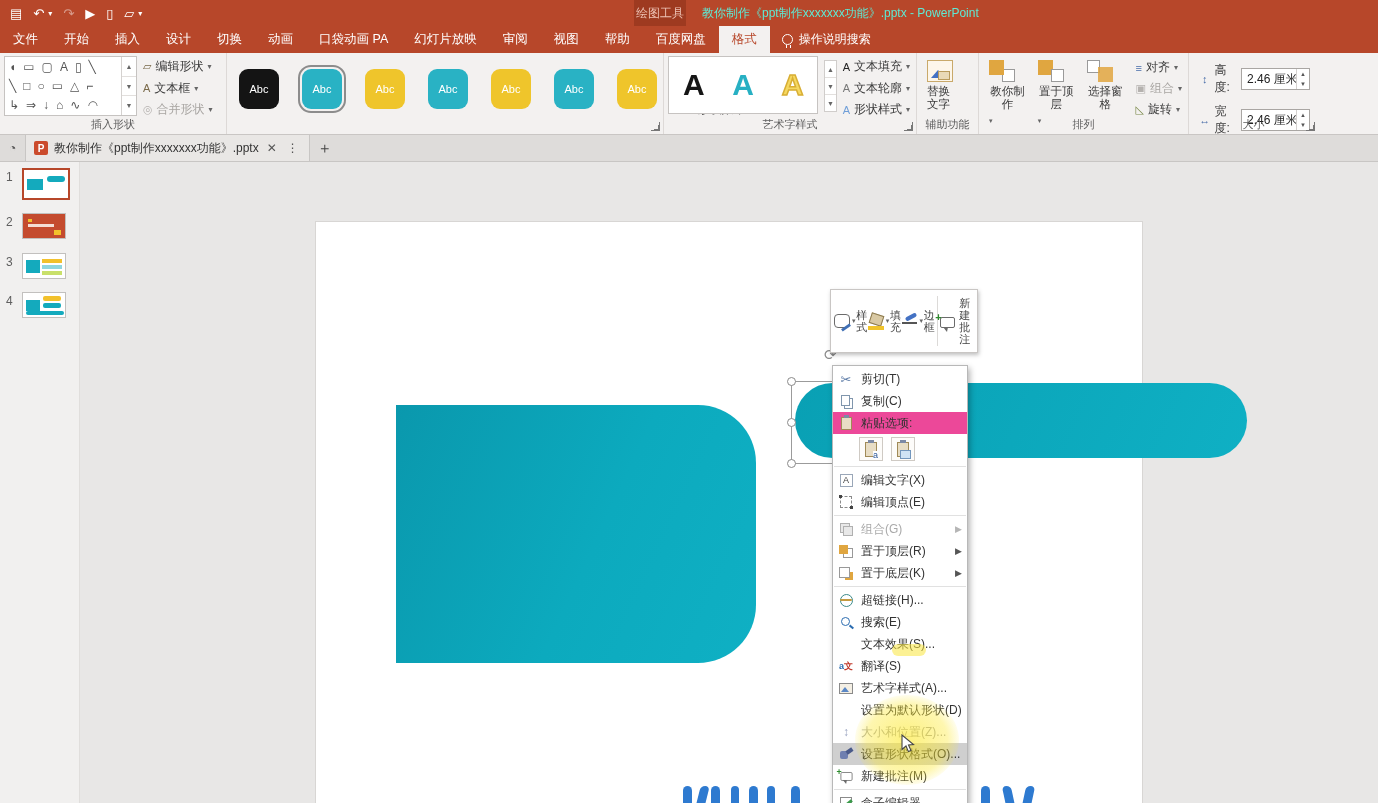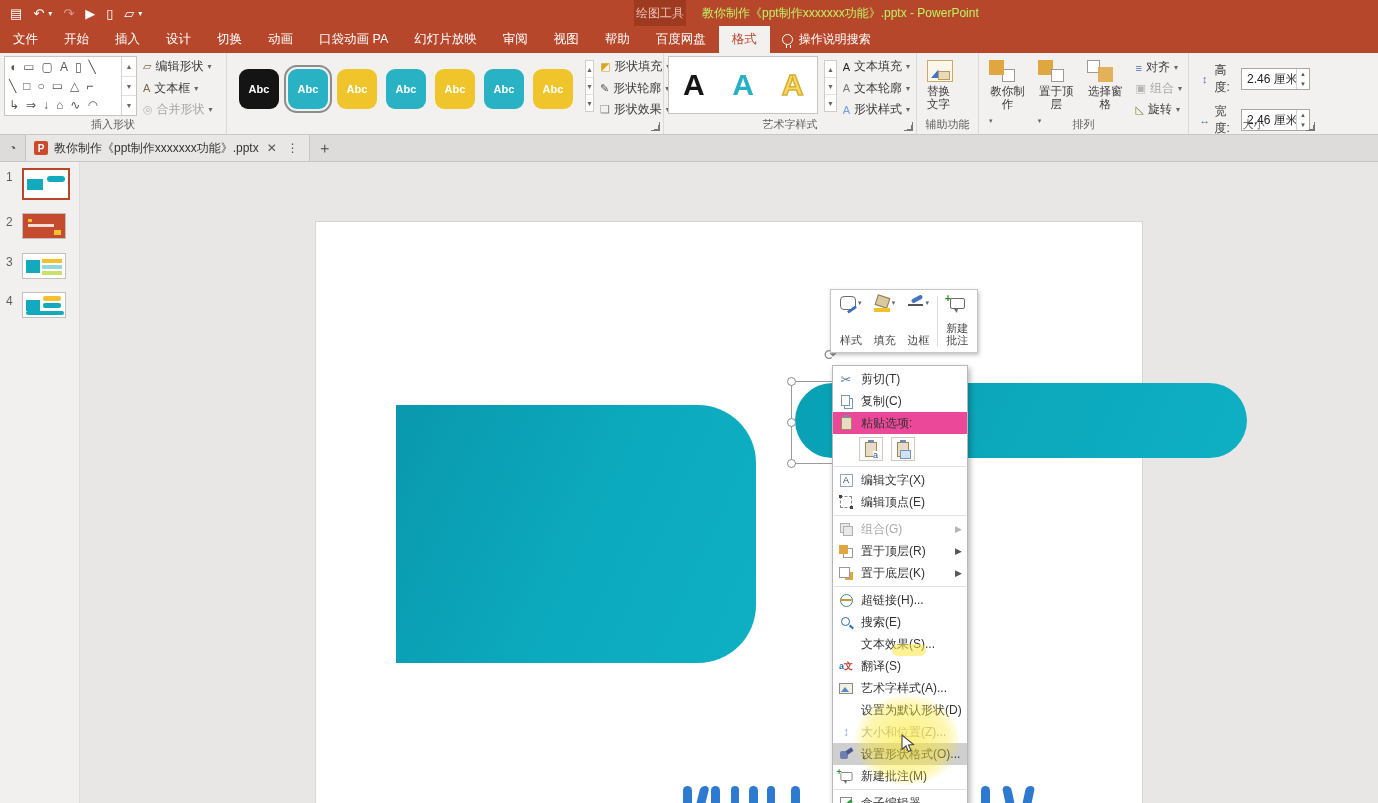--- a/index.html
+++ b/index.html
@@ -6,21 +6,21 @@
   html,body { width:1378px; height:803px; overflow:hidden; }
   body { font-family:"Liberation Sans","DejaVu Sans",sans-serif; font-size:12px; color:#333; background:#e8e7e6; position:relative; }
 
   
   .titlebar { position:absolute; left:0; top:0; width:100%; height:26px; background:#b7472a; color:#fff; display:flex; align-items:center; }
   .qat { display:flex; align-items:center; gap:11px; padding-left:10px; font-size:13px; color:#fff; }
   .qat span { cursor:default; }
   .qat .dim { opacity:.45; }
   .qat .caret { font-size:8px; margin-left:-7px; }
   .ctx-group { position:absolute; left:634px; top:0; width:52px; height:26px; background:#9e3a20; color:#eec3b5; font-size:12px; display:flex; align-items:center; justify-content:center; }
-  .win-title { position:absolute; left:702px; top:0; height:26px; display:flex; align-items:center; font-size:12px; color:#bef264; }
+  .win-title { position:absolute; left:702px; top:0; height:26px; display:flex; align-items:center; font-size:12px; color:#5eead4; }
 
   
   .tabrow { position:absolute; left:0; top:26px; width:100%; height:27px; background:#b7472a; display:flex; align-items:stretch; }
   .rtab { color:#fff; font-size:12.5px; padding:0 13px; display:flex; align-items:center; cursor:default; }
   .rtab.active { background:#f3f1f0; color:#b7472a; }
   .tellme { display:flex; align-items:center; gap:6px; color:#fff; padding:0 12px; }
   .bulb { width:11px; height:11px; border:1.4px solid #fff; border-radius:50%; position:relative; display:inline-block; }
   .bulb:after { content:""; position:absolute; left:3px; top:10px; width:3px; height:3px; border-left:1.4px solid #fff; border-right:1.4px solid #fff; }
 
   
@@ -39,21 +39,21 @@
   .sg-scroll span { flex:1; font-size:7px; color:#666; display:flex; align-items:center; justify-content:center; }
   .sg-scroll span + span { border-top:1px solid #e2dfdd; }
   .small-btn-col { display:flex; flex-direction:column; justify-content:space-between; padding:2px 2px 0 6px; height:62px; }
   .sbtn { display:flex; align-items:center; gap:4px; font-size:12px; color:#3b3b3b; white-space:nowrap; }
   .sbtn .bico { font-size:11px; color:#7a6a4a; }
   .sbtn .caret { font-size:8px; color:#666; }
   .sbtn.disabled { color:#a8a5a2; }
   .sbtn.disabled .bico { color:#b5b2af; }
 
   
-  .swatch-row { display:flex; align-items:center; gap:9px; padding:4px 6px 0 8px;font-weight:bold; }
+  .swatch-row { display:flex; align-items:center; gap:23px; padding:4px 6px 0 8px; }
   .swatch { width:40px; height:40px; border-radius:9px; display:flex; align-items:center; justify-content:center; color:#fff; font-size:11px; cursor:default; }
   .swatch.selected { outline:2px solid #8c8c8c; outline-offset:2px; }
   .gal-scroll { display:flex; flex-direction:column; width:15px; height:52px; border:1px solid #d0cdcb; background:#fff; margin-left:6px; margin-top:4px; }
   .gal-scroll span { flex:1; font-size:7px; color:#666; display:flex; align-items:center; justify-content:center; }
   .gal-scroll span + span { border-top:1px solid #e2dfdd; }
 
   
   .wa-box { display:flex; align-items:center; justify-content:space-around; width:190px; height:58px; border:1px solid #c6c3c1; background:#fff; font-weight:bold; font-size:30px; }
   .wa-a1 { color:#151515; } .wa-a2 { color:#27b0c3; } .wa-a3 { color:#f5d860; -webkit-text-stroke:1.5px #d8ae34; }
 
@@ -100,21 +100,21 @@
 
   .shape-left { position:absolute; left:316px; top:243px; width:360px; height:258px; border-radius:0 58px 58px 0; background:linear-gradient(115deg,#0a98ad 0%,#0caabe 55%,#0fb0c4 100%); }
   .shape-pill { position:absolute; left:715px; top:221px; width:452px; height:75px; border-radius:38px; background:linear-gradient(115deg,#09a0b4,#0fb0c4); }
 
   .selline { position:absolute; background:#9b9b9b; }
   .handle { position:absolute; width:9px; height:9px; border-radius:50%; background:#fff; border:1px solid #8a8a8a; z-index:6; }
   .rotate-handle { position:absolute; left:744px; top:182px; color:#8a8a8a; font-size:15px; z-index:6; }
 
   
   .minibar { position:absolute; left:750px; top:127px; width:148px; height:64px; background:#fff; border:1px solid #c9c6c4; box-shadow:1px 2px 4px rgba(0,0,0,.25); display:flex; align-items:stretch; z-index:9; padding:4px 3px; }
-  .mb-btn { flex:1; display:flex; flex-direction:column; align-items:center; justify-content:space-between; font-size:11px; color:#444; padding:2px 0; line-height:12px; text-align:center; }
+  .mb-btn { flex:1; display:flex; flex-direction:row; align-items:center; justify-content:space-between; font-size:11px; color:#444; padding:2px 0; line-height:12px; text-align:center; }
   .mb-ico-wrap { display:flex; align-items:center; gap:2px; }
   .mb-caret { font-size:7px; color:#666; }
   .mb-sep { width:1px; background:#dcdad8; margin:2px 2px; }
   .ico-style { width:16px; height:14px; border:1.6px solid #6b6b6b; border-radius:4px; position:relative; }
   .ico-style:after { content:""; position:absolute; right:-2px; bottom:-2px; width:10px; height:3px; background:#3f6fb5; transform:rotate(-35deg); }
   .ico-fill { width:16px; height:14px; position:relative; }
   .ico-fill:before { content:""; position:absolute; left:2px; top:0; width:11px; height:9px; background:#d9c9a3; border:1px solid #8d7b50; transform:rotate(18deg); }
   .ico-fill:after { content:""; position:absolute; left:0; bottom:-2px; width:16px; height:4px; background:#f0c32a; }
   .ico-border { width:16px; height:14px; position:relative; }
   .ico-border:before { content:""; position:absolute; left:0; top:8px; width:15px; height:2px; background:#555; }

